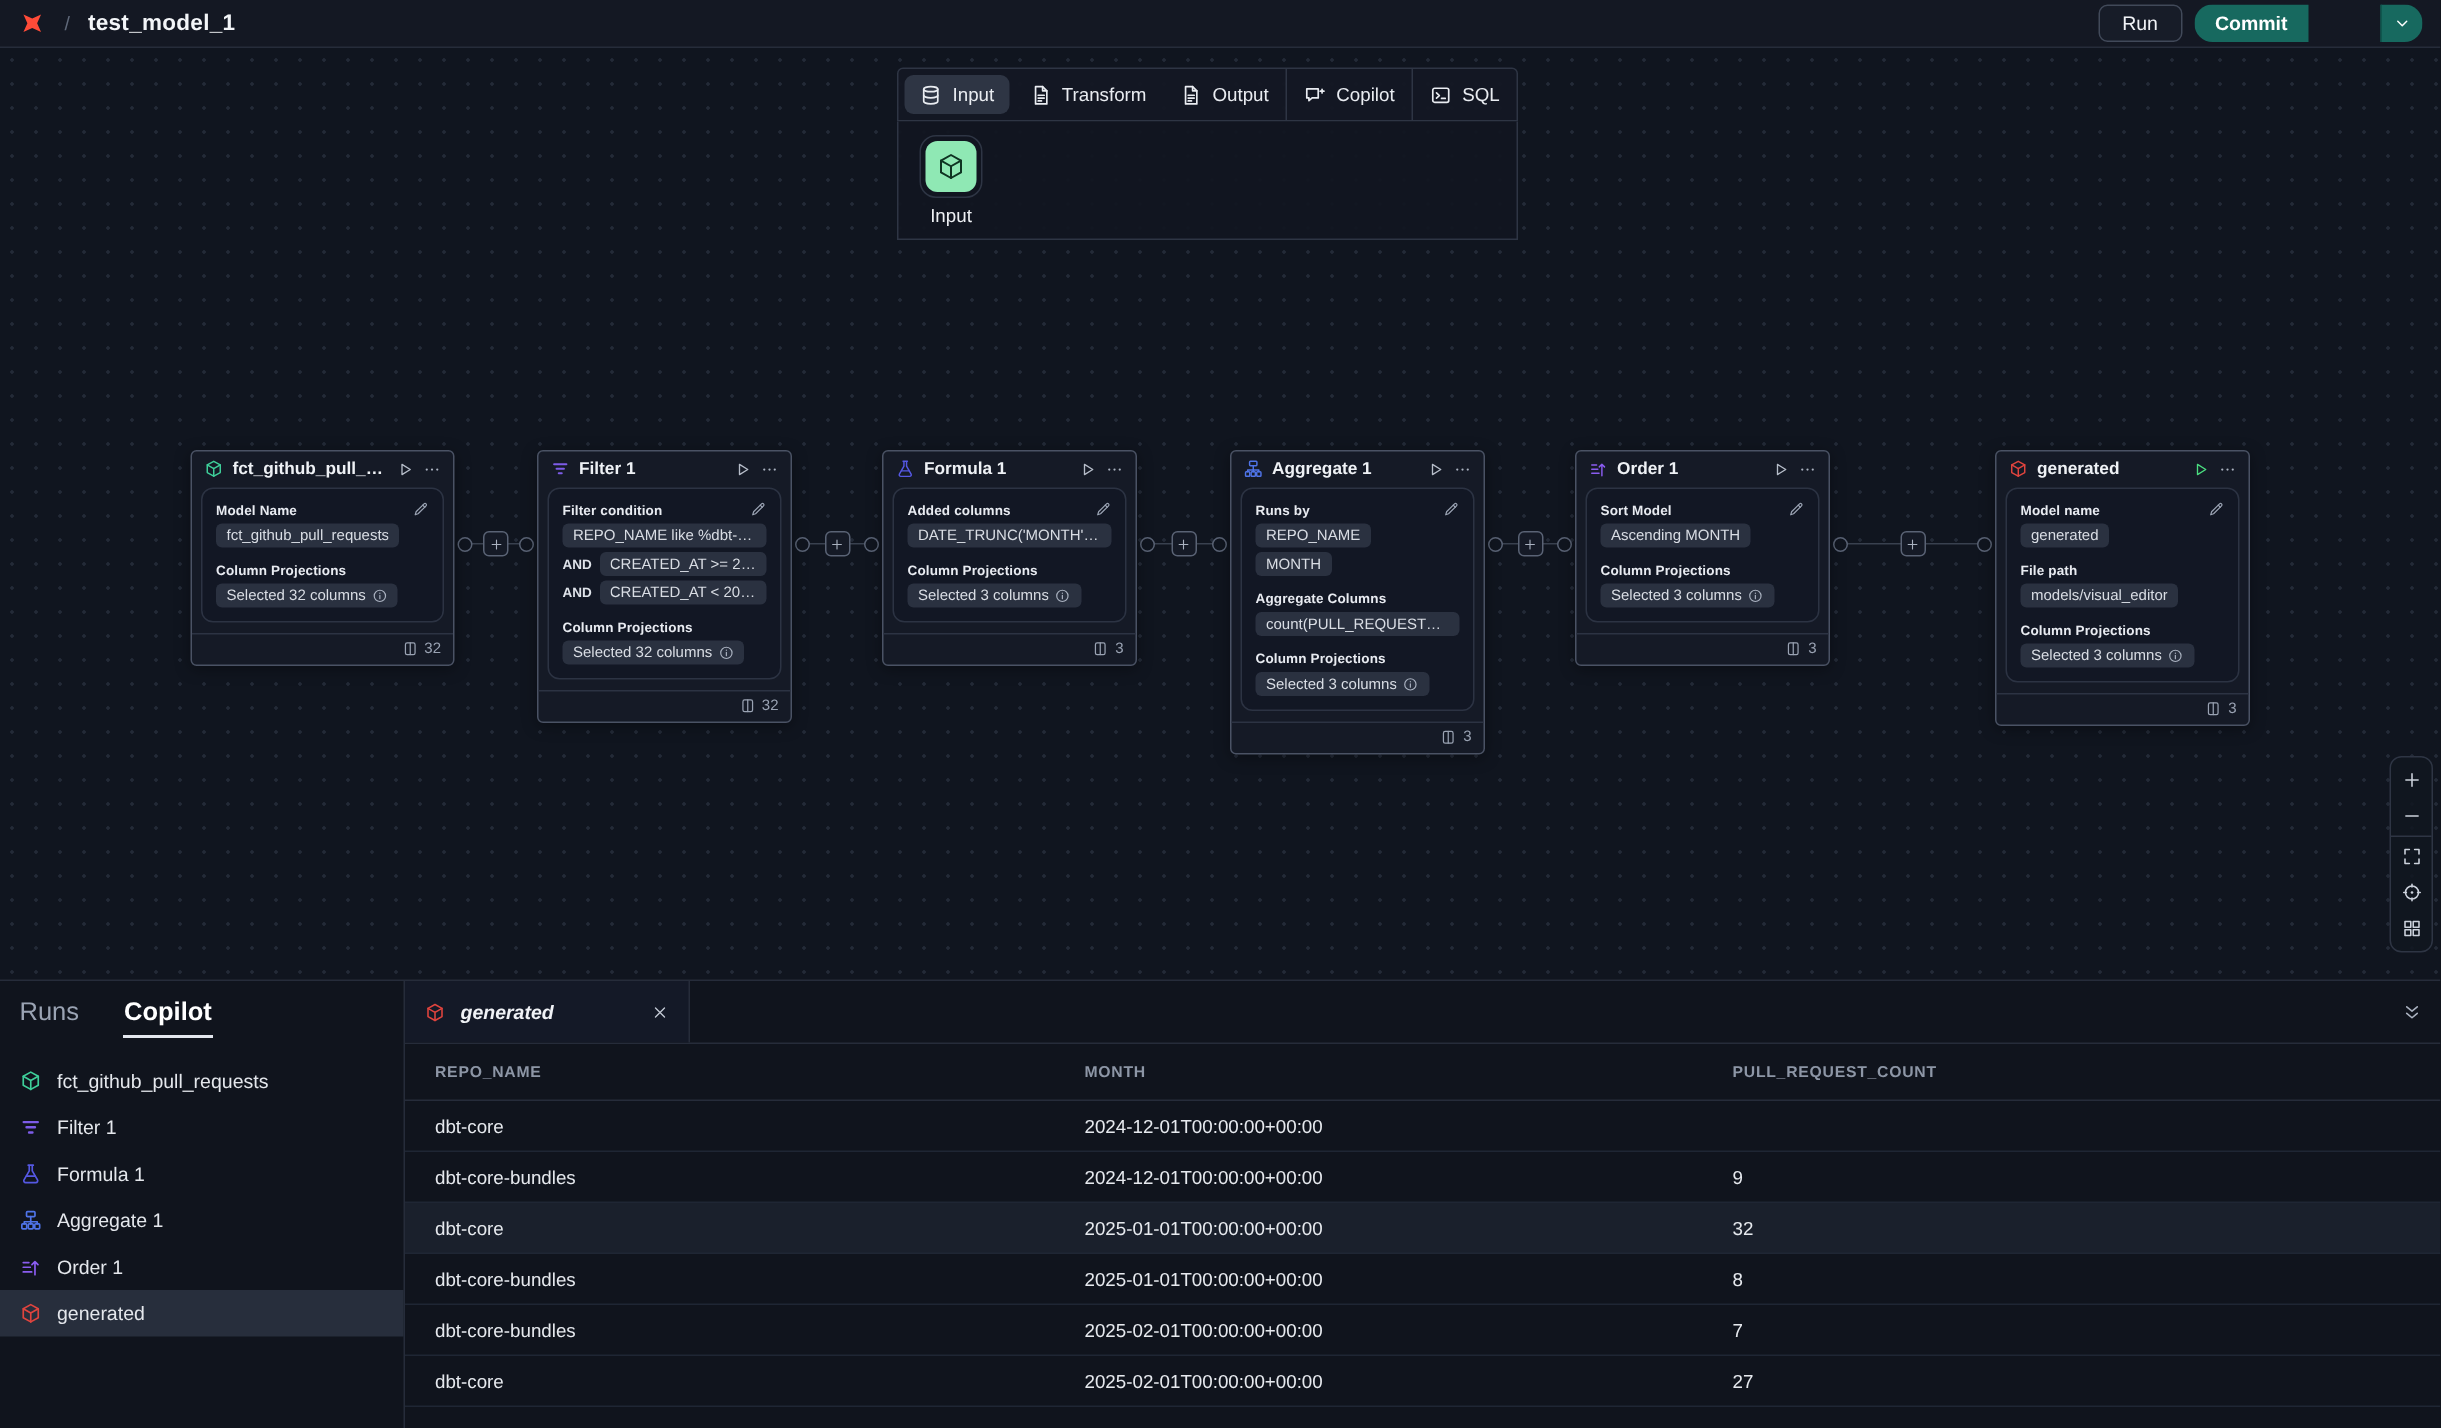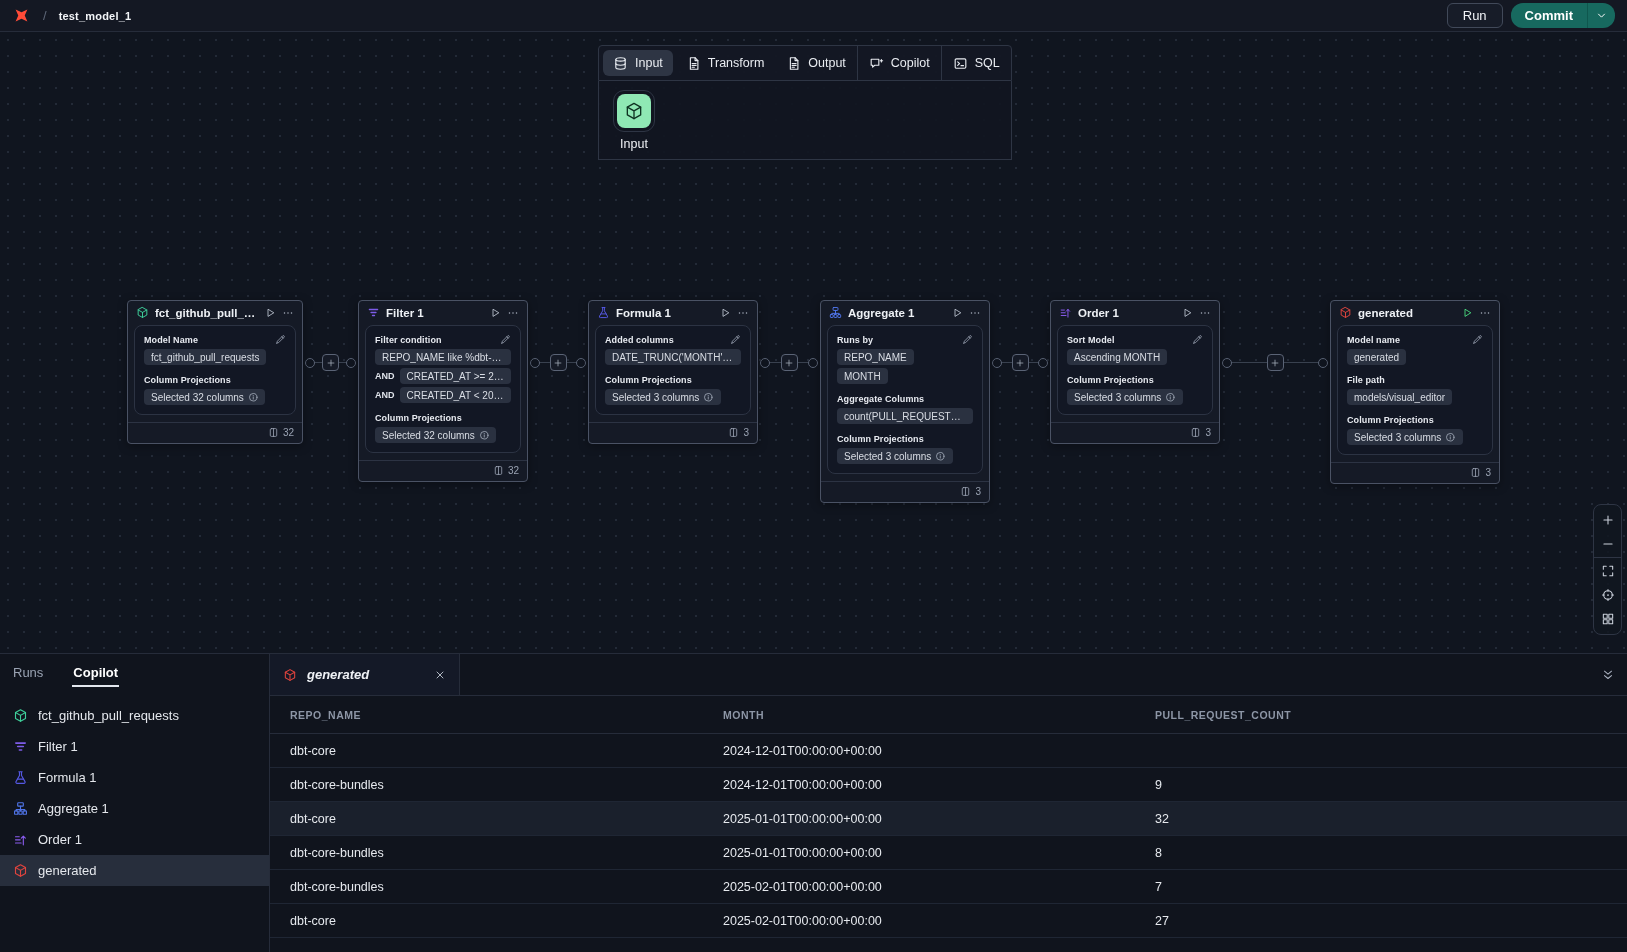--- a/index.html
+++ b/index.html
@@ -13,28 +13,28 @@
   svg.ic { width:14px; height:14px; display:block; flex:none; }
 
   
   .topbar {
     position:absolute; left:0; top:0; right:0; height:32px;
     background:#141823; border-bottom:1px solid #262c3a;
     display:flex; align-items:center; gap:12px; padding:0 12px; z-index:30;
   }
   .logo svg { width:19px; height:19px; }
   .crumb-sep { color:#5f6879; font-size:13px; }
-  .title { font-size:11px; font-weight:700; color:#f3f5f8; letter-spacing:.2px; }
+  .title { font-size:15px; font-weight:700; color:#f3f5f8; letter-spacing:.2px; }
   .topbar-actions { margin-left:auto; display:flex; align-items:center; gap:8px; }
   .btn-run {
     background:#171c28; border:1px solid #414959; border-radius:6px;
     color:#f0f2f6; font-size:13px; padding:4px 15px; cursor:pointer;
     font-family:inherit;
   }
-  .btn-commit { display:flex; border-radius:12px; overflow:hidden; cursor:pointer; }
+  .btn-commit { display:flex; border-radius:12px; overflow:hidden; cursor:pointer;gap:48px; }
   .commit-main {
     background:#17695f; color:#fff; font-size:13px; font-weight:600;
     padding:5px 14px; display:flex; align-items:center;
   }
   .commit-caret {
     background:#17695f; border-left:1px solid #0f574e; color:#fff;
     display:flex; align-items:center; padding:0 7px;
   }
   .commit-caret svg { width:13px; height:13px; }
 
@@ -133,21 +133,21 @@
   .zbtn { width:27px; height:24px; display:flex; align-items:center; justify-content:center; color:#ccd2dc; cursor:pointer; }
   .zbtn svg { width:14px; height:14px; }
   .zdiv { width:100%; height:1px; background:#2e3544; margin:1px 0; }
 
   
   .bottom {
     position:absolute; left:0; top:653px; width:1627px; height:299px;
     background:#10141d; border-top:1px solid #262c3a; display:flex; z-index:20;
   }
   .sidepanel { width:270px; flex:none; border-right:1px solid #262c3a; display:flex; flex-direction:column; }
-  .side-tabs { display:flex; gap:30px; padding:11px 0 9px 13px; font-size:13px; position:relative; }
+  .side-tabs { display:flex; gap:30px; padding:11px 0 9px 13px; font-size:17px; position:relative; }
   .stab { color:#9aa3b3; cursor:pointer; position:relative; padding-bottom:7px; }
   .stab.active { color:#fff; font-weight:700; }
   .stab.active::after { content:""; position:absolute; left:-1px; right:-1px; bottom:0; height:2px; background:#e3e7ee; }
   .side-list { padding-top:4px; }
   .sitem {
     display:flex; align-items:center; gap:10px; height:31px; padding-left:13px;
     font-size:13px; color:#e4e7ec; cursor:pointer;
   }
   .sitem svg { width:15px; height:15px; }
   .sitem.selected { background:#272e3c; }

